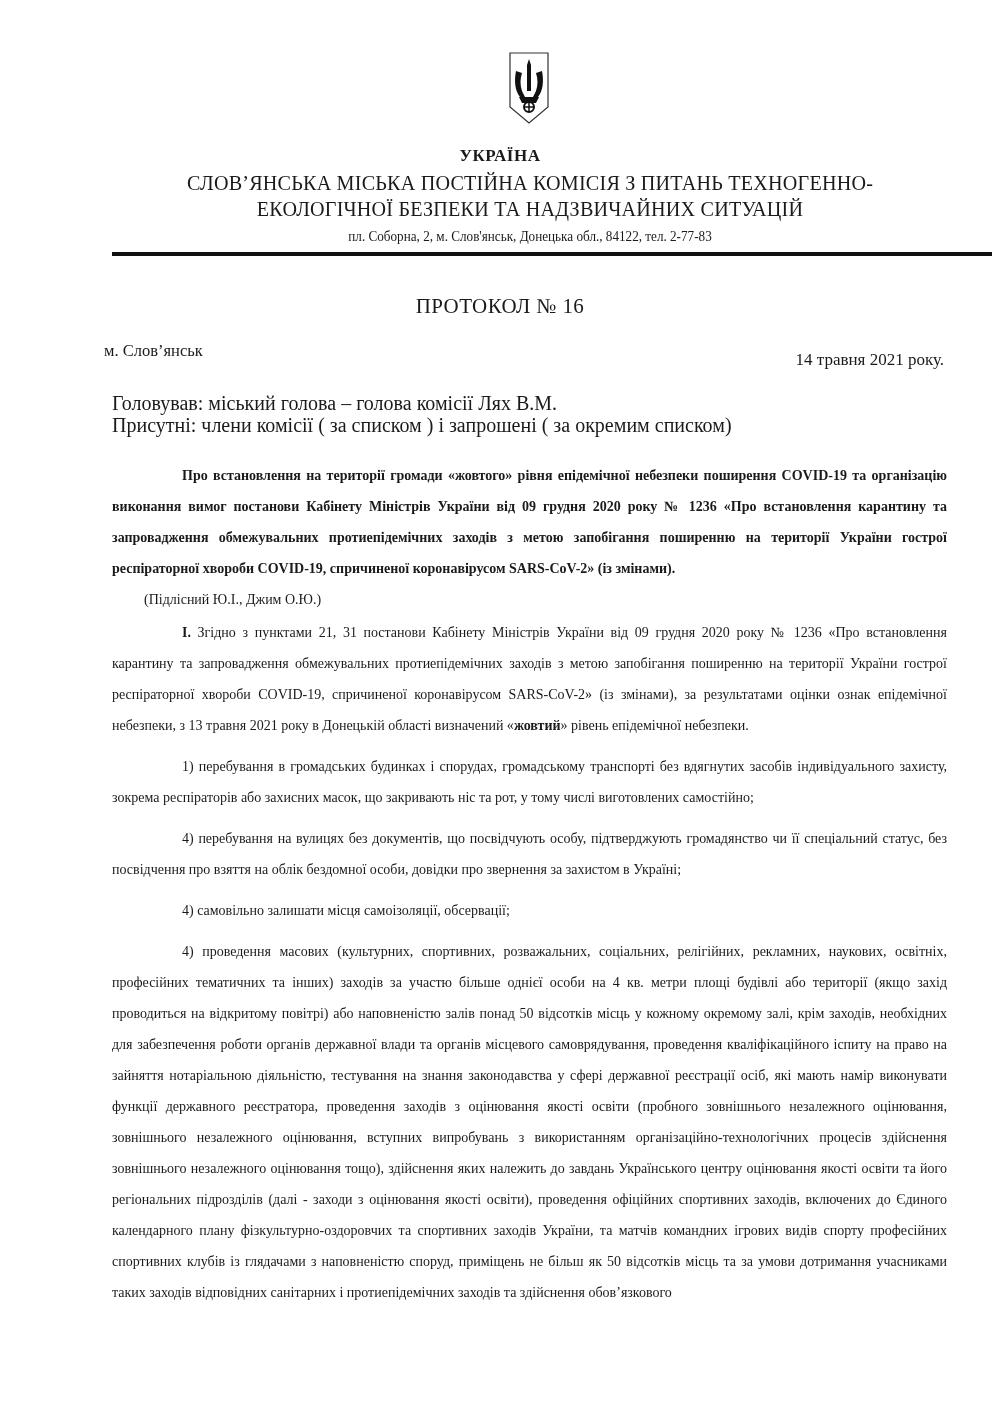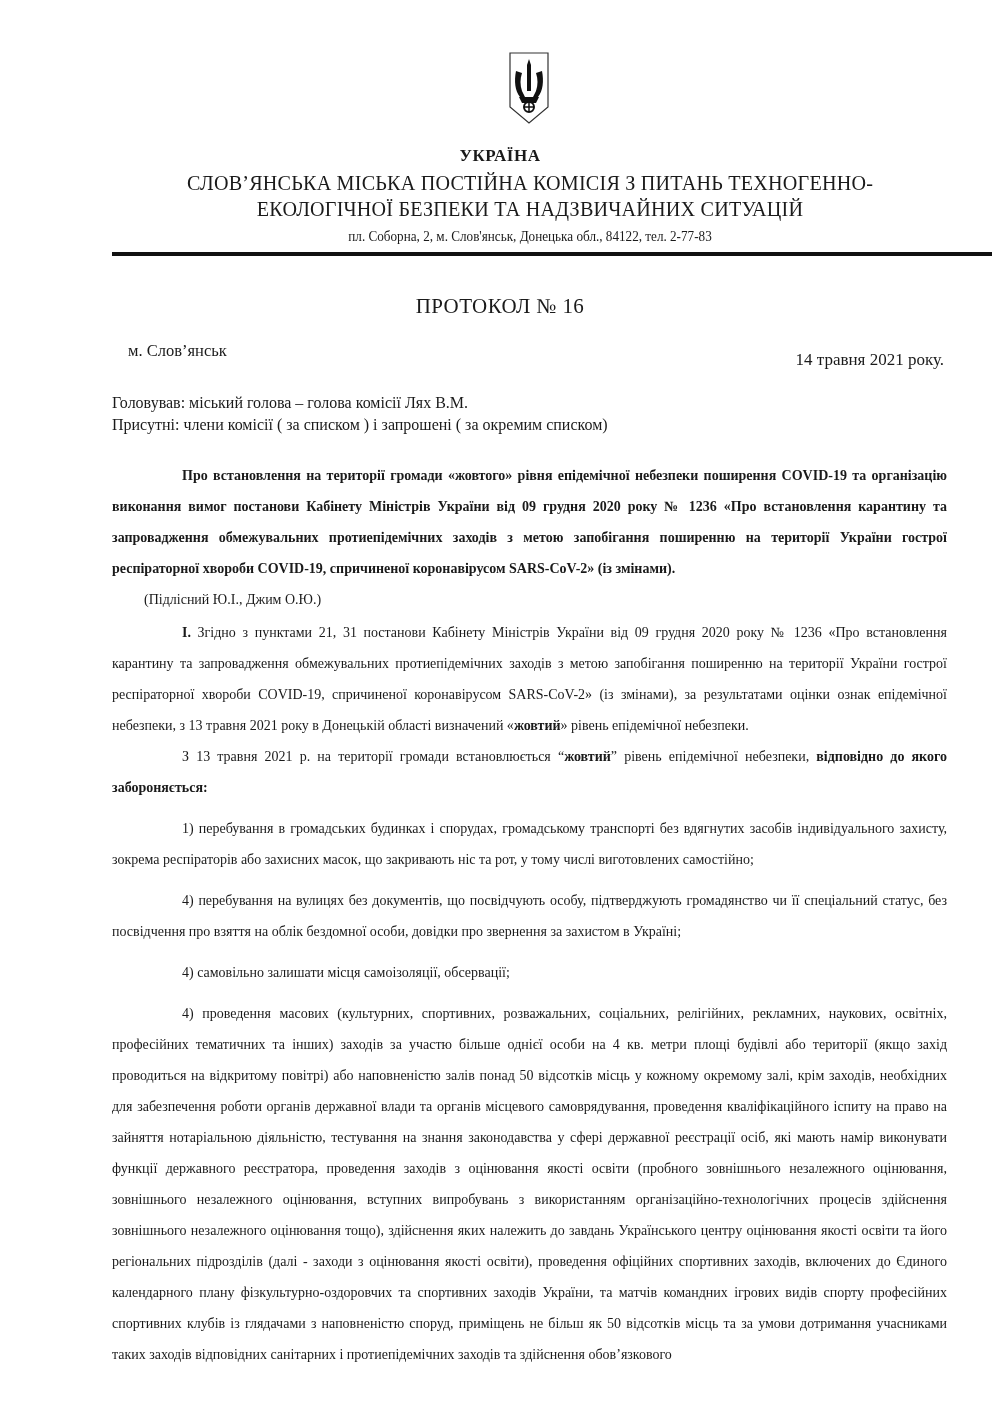--- a/index.html
+++ b/index.html
@@ -23,24 +23,24 @@
       position: absolute; top: 229px; left: 100px; width: 860px; text-align: center;
       font-size: 14px; transform: scaleX(0.94);
     }
     .rule {
       position: absolute; left: 112px; top: 252px; width: 880px; height: 4px; background: #111;
     }
     .title {
       position: absolute; top: 294px; left: 0; width: 1000px; text-align: center;
       font-weight: normal; font-size: 21px; letter-spacing: 0.4px;
     }
-    .city { position: absolute; left: 128px; top: 341px; font-size: 16.5px; }
+    .city { position: absolute; left: 104px; top: 341px; font-size: 16.5px; }
     .date { position: absolute; right: 56px; top: 350px; font-size: 17px; }
     .meta {
-      position: absolute; left: 112px; top: 392px; font-size: 16px; line-height: 22px;
+      position: absolute; left: 112px; top: 392px; font-size: 20px; line-height: 22px;
     }
     .meta div { white-space: nowrap; }
     .body-text {
       position: absolute; left: 112px; width: 835px; top: 460px;
       font-size: 14px; line-height: 31px; text-align: justify;
     }
     .subject {
       font-weight: bold; text-indent: 70px; margin: 0;
     }
     .speakers { text-indent: 32px; margin: 0 0 2px 0; }
@@ -80,20 +80,19 @@
     <div>Головував:  міський голова – голова комісії Лях В.М.</div>
     <div>Присутні: члени  комісії  ( за списком )  і  запрошені  ( за  окремим  списком)</div>
   </div>
 
   <div class="body-text">
     <p class="subject">Про встановлення на території громади «жовтого» рівня епідемічної небезпеки поширення  COVID-19  та організацію виконання  вимог постанови Кабінету Міністрів України від 09 грудня 2020 року № 1236 «Про встановлення карантину та запровадження обмежувальних протиепідемічних заходів з метою запобігання поширенню на території України гострої респіраторної хвороби COVID-19, спричиненої коронавірусом SARS-CoV-2» (із змінами).</p>
     <p class="speakers">(Підлісний Ю.І., Джим О.Ю.)</p>
 
     <p class="indent"><span class="b">І.</span><span> Згідно з пунктами 21, 31 постанови Кабінету Міністрів України  від 09 грудня 2020 року  № 1236  «Про встановлення карантину та запровадження обмежувальних протиепідемічних заходів з метою запобігання поширенню на території України гострої респіраторної хвороби COVID-19, спричиненої коронавірусом SARS-CoV-2» (із змінами), за результатами оцінки ознак епідемічної небезпеки,  з 13 травня 2021 року в Донецькій області визначений «</span><span class="b">жовтий</span><span>» рівень епідемічної небезпеки.</span></p>
 
-    <p class="indent"><span>З 13 травня 2021 р. на території громади встановлюється “</span><span class="b">жовтий</span><span>” рівень епідемічної небезпеки, </span><span class="b">відповідно до якого забороняється:</span></p>
 
     <p class="item">1) перебування в громадських будинках і спорудах, громадському транспорті без вдягнутих засобів індивідуального захисту, зокрема респіраторів або захисних масок, що закривають ніс та рот, у тому числі виготовлених самостійно;</p>
     <p class="item">4) перебування на вулицях без документів, що посвідчують особу, підтверджують громадянство чи її спеціальний статус, без посвідчення про взяття на облік бездомної особи, довідки про звернення за захистом в Україні;</p>
     <p class="item">4) самовільно залишати місця самоізоляції, обсервації;</p>
     <p class="item">4) проведення масових (культурних, спортивних, розважальних, соціальних, релігійних, рекламних, наукових, освітніх, професійних тематичних та інших) заходів за участю більше однієї особи на 4 кв. метри площі будівлі або території (якщо захід проводиться на відкритому повітрі) або наповненістю залів понад 50 відсотків місць у кожному окремому залі, крім заходів, необхідних для забезпечення роботи органів державної влади та органів місцевого самоврядування, проведення кваліфікаційного іспиту на право на зайняття нотаріальною діяльністю, тестування на знання законодавства у сфері державної реєстрації осіб, які мають намір виконувати функції державного реєстратора, проведення заходів з оцінювання якості освіти (пробного зовнішнього незалежного оцінювання, зовнішнього незалежного оцінювання, вступних випробувань з використанням організаційно-технологічних процесів здійснення зовнішнього незалежного оцінювання тощо), здійснення яких належить до завдань Українського центру оцінювання якості освіти та його регіональних підрозділів (далі - заходи з оцінювання якості освіти), проведення офіційних спортивних заходів, включених до Єдиного календарного плану фізкультурно-оздоровчих та спортивних заходів України, та матчів командних ігрових видів спорту професійних спортивних клубів із глядачами з наповненістю споруд, приміщень не більш як 50 відсотків місць та за умови дотримання учасниками таких заходів відповідних санітарних і протиепідемічних заходів та здійснення обов’язкового</p>
   </div>
 </div>
 
 </body></html>

